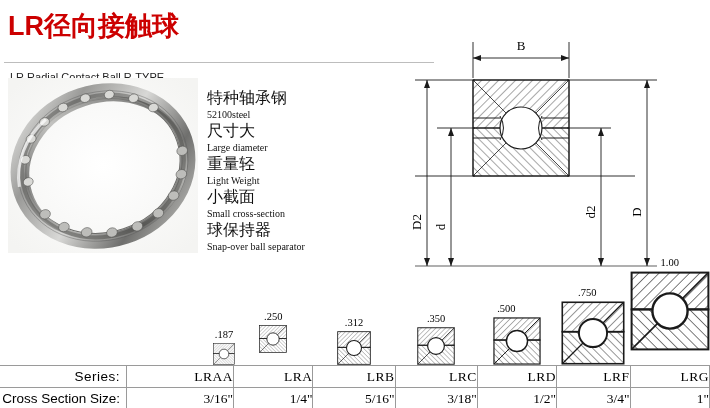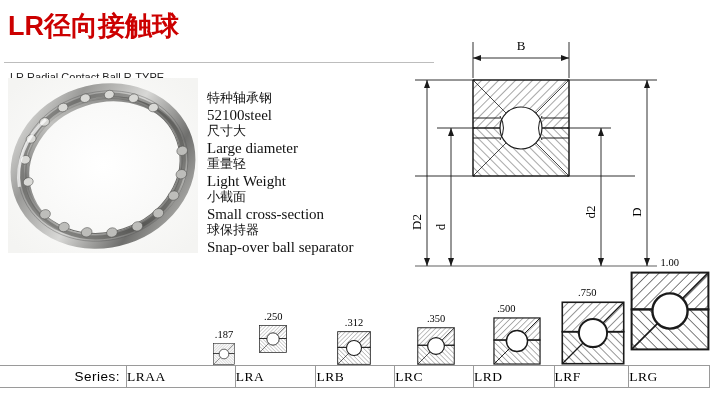--- a/index.html
+++ b/index.html
@@ -35,52 +35,51 @@
     position:absolute;left:8px;top:78px;width:190px;height:175px;
   }
   .photo svg{display:block;}
 
   
   .features{
     position:absolute;left:207px;top:90px;
     width:215px;
   }
   .features div{
-    font-size:15px;line-height:16.5px;color:#111;
+    font-size:10px;line-height:16.5px;color:#111;
     font-family:"Liberation Serif", serif;
     white-space:nowrap;
   }
   .features div.cn{
     font-family:"DejaVu Sans", sans-serif;
-    font-size:13px;
+    font-size:16px;
   }
 
   
   .drawing{
     position:absolute;left:395px;top:22px;width:300px;height:250px;
   }
 
   
   .table-wrap{
     position:absolute;left:0;top:262px;width:710px;height:146px;
   }
   .tbl{
     position:absolute;left:0;top:103px;width:710px;
     border-collapse:collapse;
   }
   .tbl td{
     border:1px solid #9a9a9a;
     height:21px;
-    text-align:left;
+    text-align:right;
     font-size:13px;
     font-family:"Liberation Serif", serif;
     padding:0;
   }
   .tbl td.hdr{
-    text-align:right;
     padding-right:6px;
     font-family:"Liberation Sans", sans-serif;
     font-size:12px;
     width:120px;
     border-left:none;
   }
   .tbl tr.series td{font-size:13.5px;letter-spacing:.5px;}
   .tbl tr.size td{font-size:13.5px;}
 
   
@@ -367,17 +366,27 @@
           <tr class="series">
         <td class="hdr">Series:</td>
         <td>LRAA</td>
         <td>LRA</td>
         <td>LRB</td>
         <td>LRC</td>
         <td>LRD</td>
         <td>LRF</td>
         <td>LRG</td>
       </tr>
+      <tr class="size">
+        <td class="hdr">Cross Section Size:</td>
+        <td>3/16"</td>
+        <td>1/4"</td>
+        <td>5/16"</td>
+        <td>3/18"</td>
+        <td>1/2"</td>
+        <td>3/4"</td>
+        <td>1"</td>
+      </tr>
     </tbody>
       </table>
   </div>
 
 </div>
 
 </body></html>

